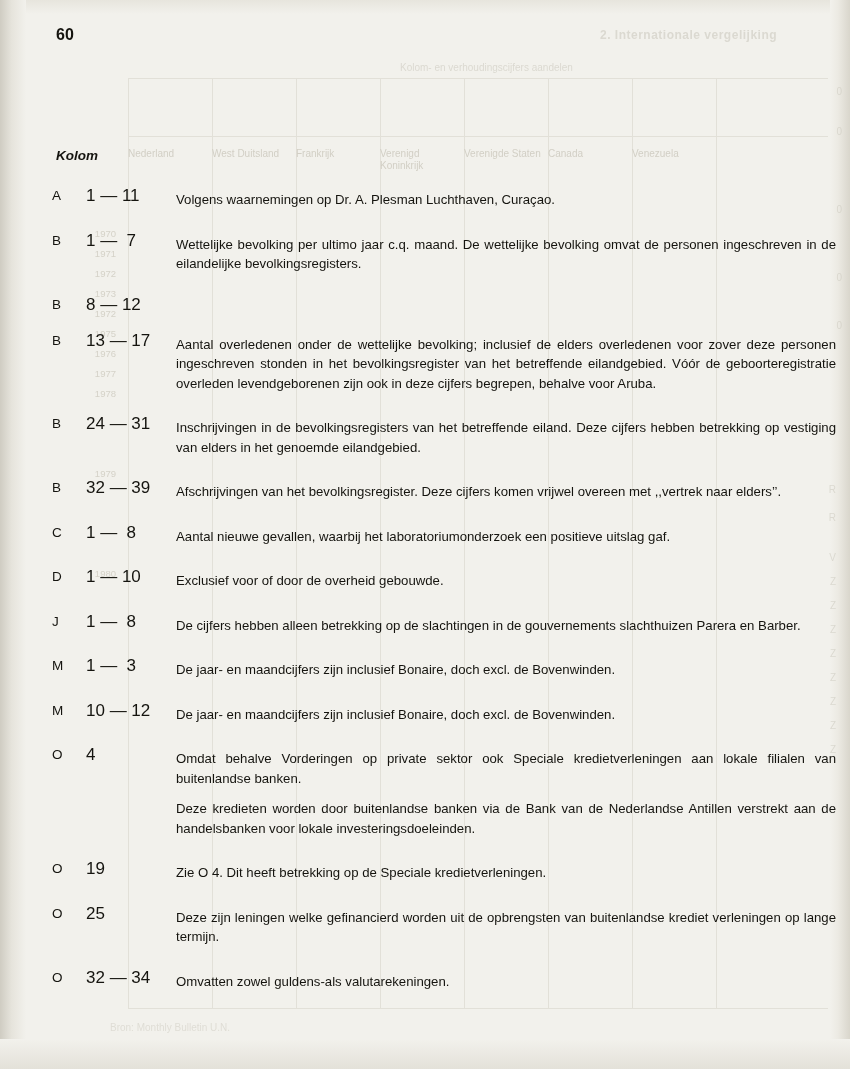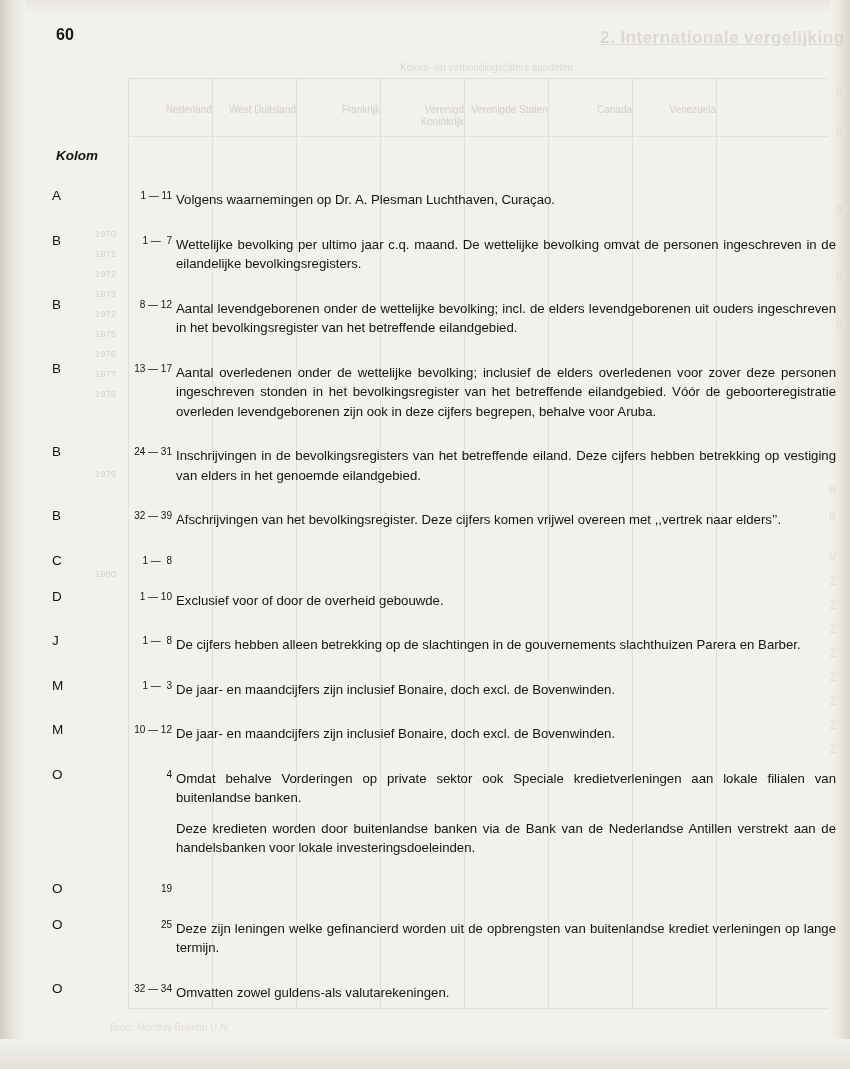--- a/index.html
+++ b/index.html
@@ -51,41 +51,41 @@
     position: absolute;
     color: #c9c6bb;
     opacity: 0.55;
     pointer-events: none;
     user-select: none;
     font-family: "Liberation Sans", sans-serif;
     white-space: nowrap;
   }
   .ghost-title {
     top: 28px; left: 600px;
-    font-size: 17px; font-weight: bold;
+    font-size: 12px; font-weight: bold;
     letter-spacing: 0.5px;
-    text-decoration: underline;
   }
   .ghost-sub {
     top: 62px; left: 400px;
     font-size: 10px;
   }
   .ghost-cols {
     position: absolute;
     top: 78px; left: 128px;
     width: 700px; height: 940px;
     pointer-events: none;
   }
   .ghost-colhead {
     position: absolute;
     font-size: 10px;
     color: #d2cfc5;
-    text-align: right;
+    text-align: left;
     width: 84px;
     line-height: 12px;
+    margin-top: 44px;
   }
   .ghost-vline {
     position: absolute;
     top: 0; width: 1px; height: 930px;
     background: #e2e0d8;
   }
   .ghost-hline {
     position: absolute;
     left: 0; width: 700px; height: 1px;
     background: #e2e0d8;
@@ -154,23 +154,23 @@
   }
   .entry .letter {
     width: 34px;
     flex: 0 0 34px;
     font-size: 13.5px;
     line-height: 19px;
   }
   .entry .range {
     width: 86px;
     flex: 0 0 86px;
-    font-size: 10px;
+    font-size: 17px;
     line-height: 19px;
-    text-align: right;
+    text-align: left;
     white-space: pre;
   }
   .entry .body {
     flex: 1 1 auto;
     font-size: 13.2px;
     line-height: 19.5px;
     text-align: justify;
     padding-right: 2px;
   }
   .entry .body p {
@@ -267,21 +267,20 @@
         <div class="range">1 —  7</div>
         <div class="body">
           <p>Wettelijke bevolking per ultimo jaar c.q. maand. De wettelijke bevolking omvat de personen ingeschreven in de eilandelijke bevolkingsregisters.</p>
         </div>
       </div>
 
       <div class="entry">
         <div class="letter">B</div>
         <div class="range">8 — 12</div>
         <div class="body">
-          <p>Aantal levendgeborenen onder de wettelijke bevolking; incl. de elders levendgeborenen uit ouders ingeschreven in het bevolkingsregister van het betreffende eilandgebied.</p>
         </div>
       </div>
 
       <div class="entry">
         <div class="letter">B</div>
         <div class="range">13 — 17</div>
         <div class="body">
           <p>Aantal overledenen onder de wettelijke bevolking; inclusief de elders overledenen voor zover deze personen ingeschreven stonden in het bevolkingsregister van het betreffende eilandgebied. Vóór de geboorteregistratie overleden levendgeborenen zijn ook in deze cijfers begrepen, behalve voor Aruba.</p>
         </div>
       </div>
@@ -298,20 +297,23 @@
         <div class="letter">B</div>
         <div class="range">32 — 39</div>
         <div class="body">
           <p>Afschrijvingen van het bevolkingsregister. Deze cijfers komen vrijwel overeen met ,,vertrek naar elders’’.</p>
         </div>
       </div>
 
       <div class="entry">
         <div class="letter">C</div>
         <div class="range">1 —  8</div>
+        <div class="body">
+          <p>Aantal nieuwe gevallen, waarbij het laboratoriumonderzoek een positieve uitslag gaf.</p>
+        </div>
       </div>
 
       <div class="entry">
         <div class="letter">D</div>
         <div class="range">1 — 10</div>
         <div class="body">
           <p>Exclusief voor of door de overheid gebouwde.</p>
         </div>
       </div>
 
@@ -344,20 +346,23 @@
         <div class="range">4</div>
         <div class="body tight">
           <p>Omdat behalve Vorderingen op private sektor ook Speciale kredietverleningen aan lokale filialen van buitenlandse banken.</p>
           <p>Deze kredieten worden door buitenlandse banken via de Bank van de Nederlandse Antillen verstrekt aan de handelsbanken voor lokale investeringsdoeleinden.</p>
         </div>
       </div>
 
       <div class="entry">
         <div class="letter">O</div>
         <div class="range">19</div>
+        <div class="body">
+          <p>Zie O 4. Dit heeft betrekking op de Speciale kredietverleningen.</p>
+        </div>
       </div>
 
       <div class="entry">
         <div class="letter">O</div>
         <div class="range">25</div>
         <div class="body">
           <p>Deze zijn leningen welke gefinancierd worden uit de opbrengsten van buitenlandse krediet verleningen op lange termijn.</p>
         </div>
       </div>
 

